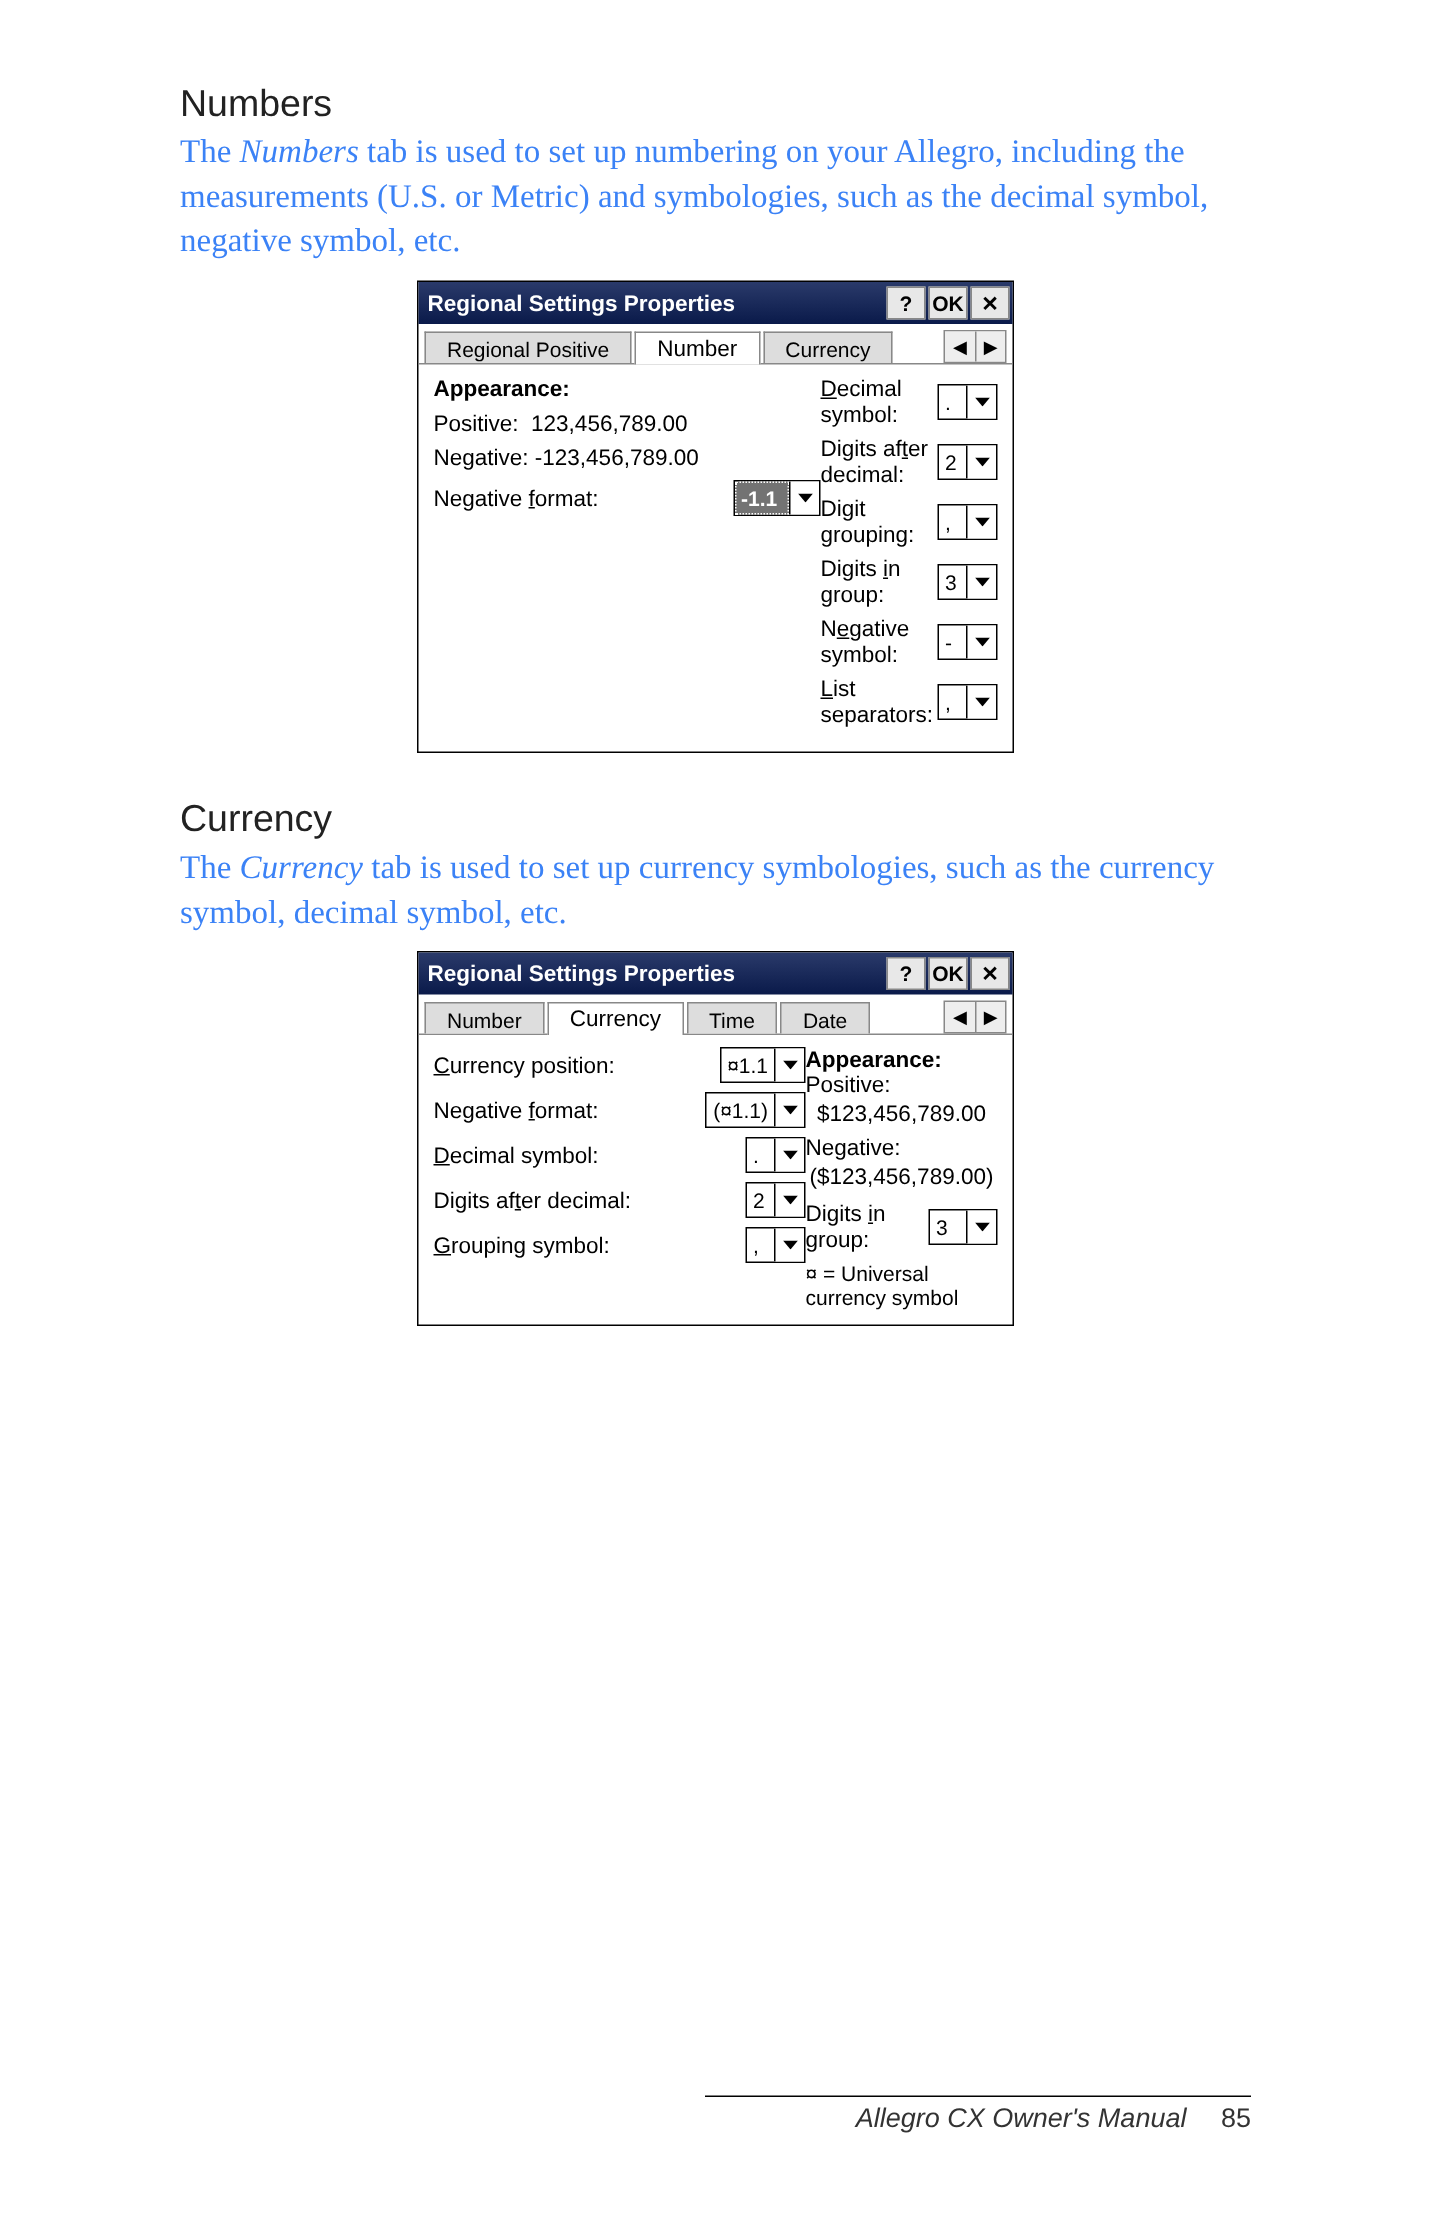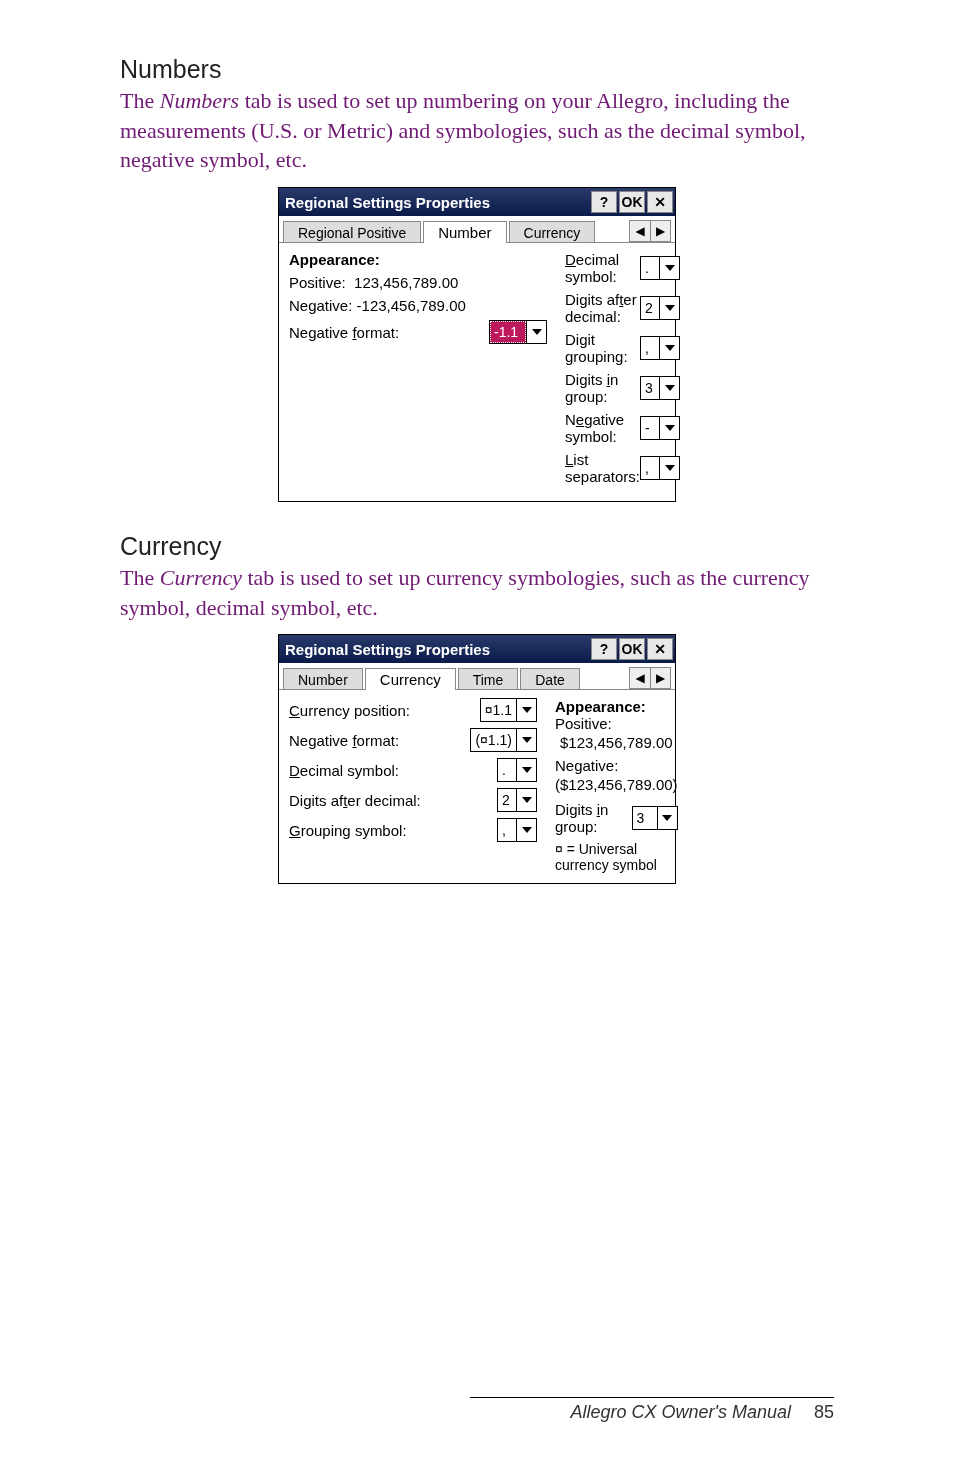--- a/index.html
+++ b/index.html
@@ -15,21 +15,21 @@
   .section-heading {
     font-family: Arial, Helvetica, sans-serif;
     font-size: 25px;
     font-weight: 400;
     color: #222;
     margin-bottom: 2px;
   }
   .section-text {
     font-size: 22px;
     line-height: 1.35;
-    color: #701a75;
+    color: #3b82f6;
     margin-bottom: 12px;
   }
   .section-text em { font-style: italic; }
 
   
   .dialog-wrap { display: flex; justify-content: center; margin-bottom: 30px; }
   .dialog {
     width: 398px;
     background: #fff;
     border: 1px solid #000;
@@ -138,29 +138,30 @@
     width: 20px;
     display: inline-flex;
     align-items: center;
     justify-content: center;
     background: #fff;
     border-left: 1px solid #000;
     cursor: pointer;
   }
   .combo-btn svg { width: 10px; height: 6px; }
   .combo.selected .combo-txt {
-    background: #be185d;
+    background: #737373;
     color: #fff;
     outline: 1px dotted #fff;
     outline-offset: -1px;
+    font-weight: bold;
   }
 
   .two-col {
     display: flex;
-    gap: 18px;
+    gap: 0;
   }
   .tc-left { flex: 0 0 258px; }
   .tc-right { flex: 1; }
 
   .appearance-block { font-size: 15px; }
   .appearance-lbl { text-align: left; }
   .app-centered { text-align: center; margin-top: 2px; margin-bottom: 6px; }
   .footnote { font-size: 14px; margin-top: 6px; }
 
   

